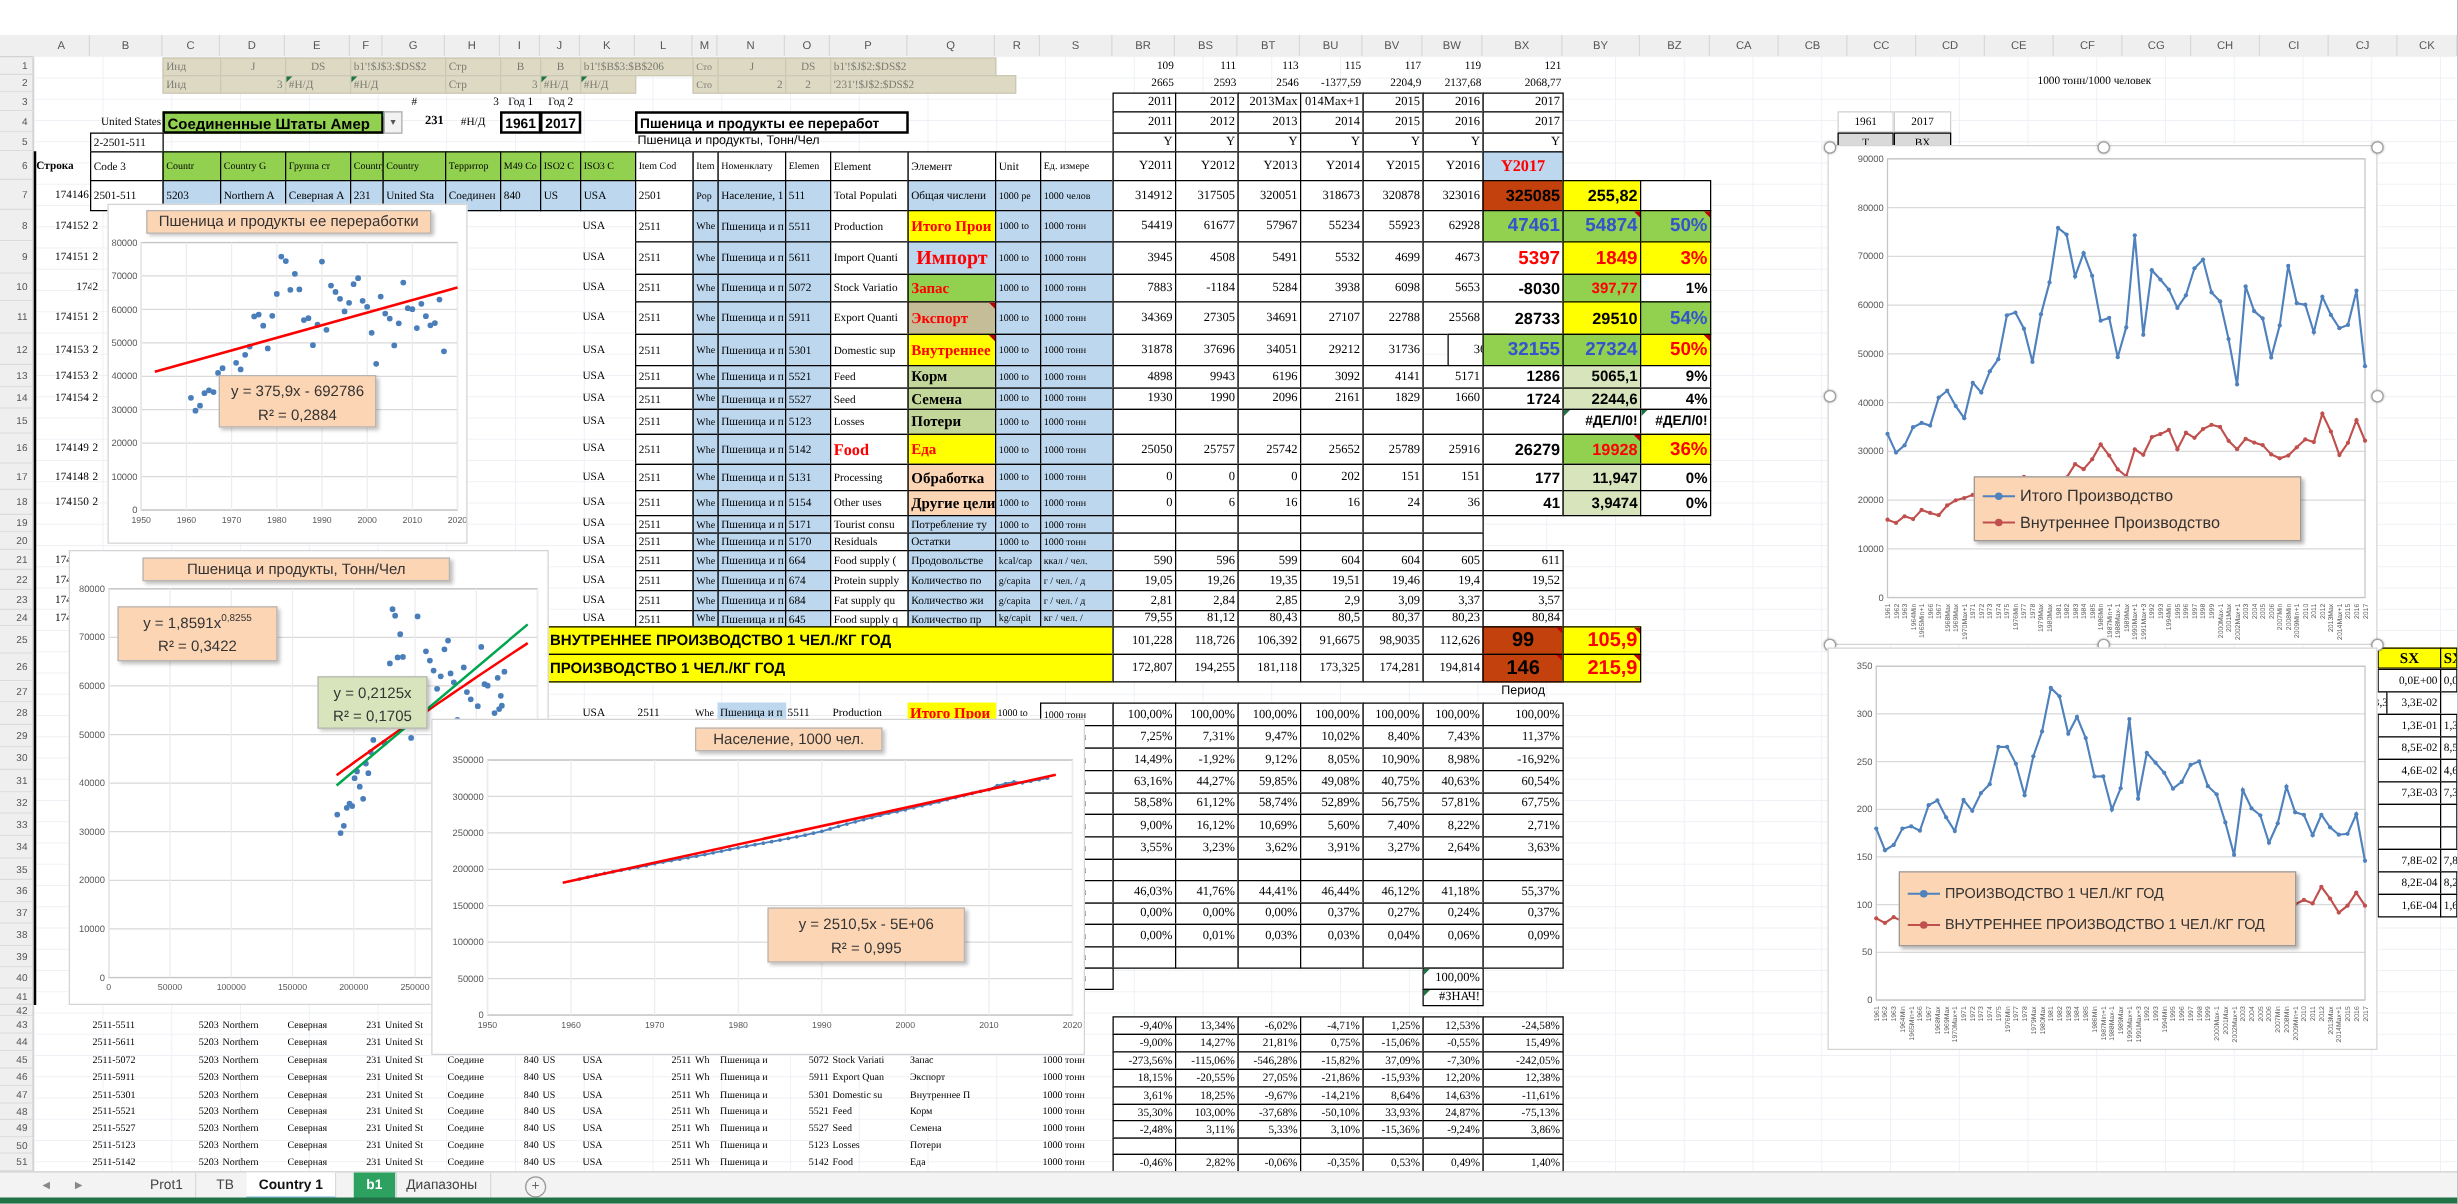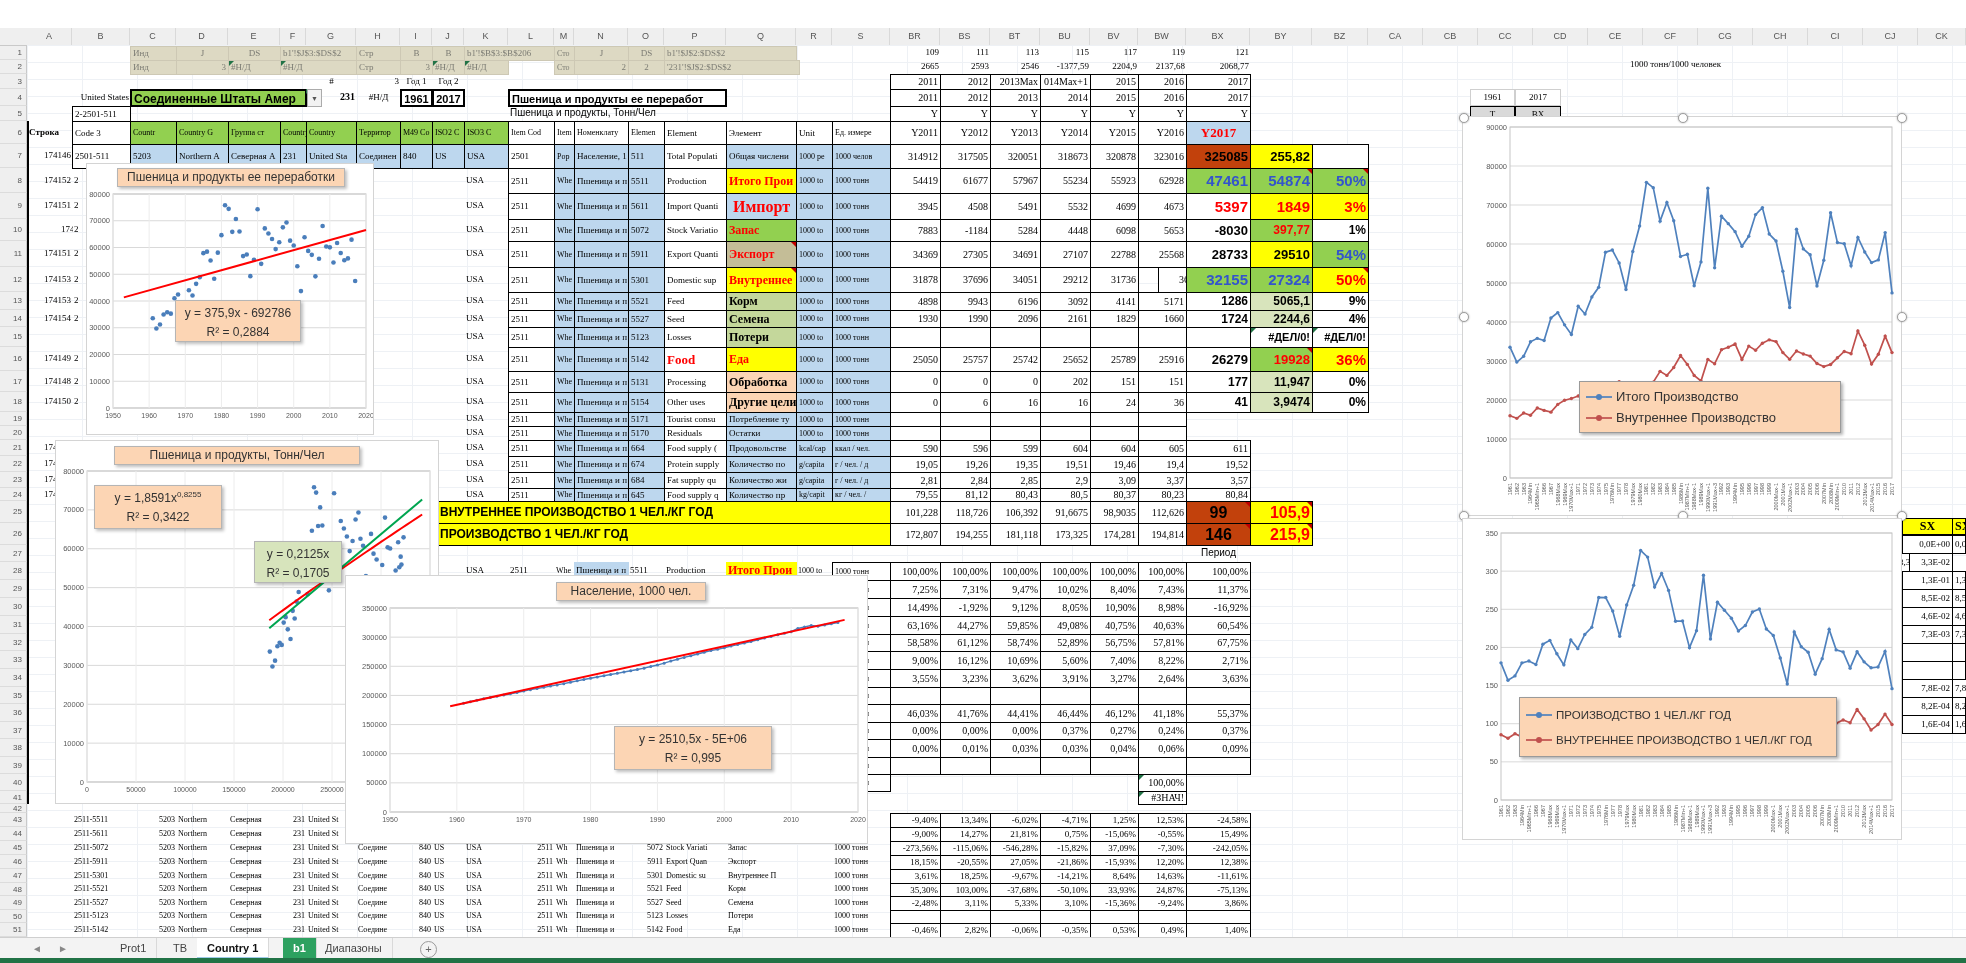--- a/index.html
+++ b/index.html
@@ -186,21 +186,21 @@
       <div class="c hb bg-bei gray f9 rt" style="left: 176px; top: 60px; width: 53px; height: 15px; line-height: 13px;">3</div>
       <div class="c hb bg-bei gray f9 trG" style="left: 228px; top: 60px; width: 53px; height: 15px; line-height: 13px;">#Н/Д</div>
       <div class="c hb bg-bei gray f9 trG" style="left: 280px; top: 60px; width: 77px; height: 15px; line-height: 13px;">#Н/Д</div>
       <div class="c hb bg-bei gray f9" style="left: 356px; top: 60px; width: 45px; height: 15px; line-height: 13px;">Стр</div>
       <div class="c hb bg-bei gray f9 rt" style="left: 400px; top: 60px; width: 33px; height: 15px; line-height: 13px;">3</div>
       <div class="c hb bg-bei gray f9 trG" style="left: 432px; top: 60px; width: 33px; height: 15px; line-height: 13px;">#Н/Д</div>
       <div class="c hb bg-bei gray f9 trG" style="left: 464px; top: 60px; width: 45px; height: 15px; line-height: 13px;">#Н/Д</div>
       <div class="c hb bg-bei gray f8" style="left: 554px; top: 60px; width: 21px; height: 15px; line-height: 13px;">Сто</div>
       <div class="c hb bg-bei gray f9 rt" style="left: 574px; top: 60px; width: 55px; height: 15px; line-height: 13px;">2</div>
       <div class="c hb bg-bei gray f9 ct" style="left: 628px; top: 60px; width: 37px; height: 15px; line-height: 13px;">2</div>
-      <div class="c hb bg-bei gray f9" style="left: 664px; top: 60px; width: 136px; height: 15px; line-height: 13px;">'231'!$J$2:$DS$2</div>
+      <div class="c hb bg-bei gray f9" style="left: 664px; top: 60px; width: 149px; height: 15px; line-height: 13px;">'231'!$J$2:$DS$2</div>
       <div class="c rt f9" style="left: 890px; top: 46px; width: 51px; height: 15px; line-height: 13px;">109</div>
       <div class="c rt f9" style="left: 940px; top: 46px; width: 51px; height: 15px; line-height: 13px;">111</div>
       <div class="c rt f9" style="left: 990px; top: 46px; width: 51px; height: 15px; line-height: 13px;">113</div>
       <div class="c rt f9" style="left: 1040px; top: 46px; width: 51px; height: 15px; line-height: 13px;">115</div>
       <div class="c rt f9" style="left: 1090px; top: 46px; width: 49px; height: 15px; line-height: 13px;">117</div>
       <div class="c rt f9" style="left: 1138px; top: 46px; width: 49px; height: 15px; line-height: 13px;">119</div>
       <div class="c rt f9" style="left: 1186px; top: 46px; width: 65px; height: 15px; line-height: 13px;">121</div>
       <div class="c rt f9" style="left: 890px; top: 60px; width: 51px; height: 15px; line-height: 13px;">2665</div>
       <div class="c rt f9" style="left: 940px; top: 60px; width: 51px; height: 15px; line-height: 13px;">2593</div>
       <div class="c rt f9" style="left: 990px; top: 60px; width: 51px; height: 15px; line-height: 13px;">2546</div>
@@ -345,21 +345,21 @@
       <div class="c b bg-blu f8" style="left: 554px; top: 219px; width: 21px; height: 23px; line-height: 21px;">Whe</div>
       <div class="c b bg-blu f9" style="left: 574px; top: 219px; width: 55px; height: 23px; line-height: 21px;">Пшеница и п</div>
       <div class="c b bg-blu f9" style="left: 628px; top: 219px; width: 37px; height: 23px; line-height: 21px;">5072</div>
       <div class="c b f9" style="left: 664px; top: 219px; width: 63px; height: 23px; line-height: 21px;">Stock Variatio</div>
       <div class="c b bg-grn red s12" style="left: 726px; top: 219px; width: 71px; height: 23px; line-height: 21px;">Запас</div>
       <div class="c b bg-blu f8" style="left: 796px; top: 219px; width: 37px; height: 23px; line-height: 21px;">1000 to</div>
       <div class="c b bg-blu f8" style="left: 832px; top: 219px; width: 59px; height: 23px; line-height: 21px;">1000 тонн</div>
       <div class="c b rt" style="left: 890px; top: 219px; width: 51px; height: 23px; line-height: 21px;">7883</div>
       <div class="c b rt" style="left: 940px; top: 219px; width: 51px; height: 23px; line-height: 21px;">-1184</div>
       <div class="c b rt" style="left: 990px; top: 219px; width: 51px; height: 23px; line-height: 21px;">5284</div>
-      <div class="c b rt" style="left: 1040px; top: 219px; width: 51px; height: 23px; line-height: 21px;">4448</div>
+      <div class="c b rt" style="left: 1040px; top: 219px; width: 51px; height: 23px; line-height: 21px;">3938</div>
       <div class="c b rt" style="left: 1090px; top: 219px; width: 49px; height: 23px; line-height: 21px;">6098</div>
       <div class="c b rt" style="left: 1138px; top: 219px; width: 49px; height: 23px; line-height: 21px;">5653</div>
       <div class="c b rt f13b" style="left: 1186px; top: 219px; width: 65px; height: 23px; line-height: 21px;">-8030</div>
       <div class="c b rt bg-grn red f12b" style="left: 1250px; top: 219px; width: 63px; height: 23px; line-height: 21px;">397,77</div>
       <div class="c b rt f12b" style="left: 1312px; top: 219px; width: 57px; height: 23px; line-height: 21px;">1%</div>
       <div class="c f9 rt" style="left: 27px; top: 241px; width: 46px; height: 27px; line-height: 25px;">174151</div>
       <div class="c f9" style="left: 72px; top: 241px; width: 59px; height: 27px; line-height: 25px;">2</div>
       <div class="c f9" style="left: 464px; top: 241px; width: 45px; height: 27px; line-height: 25px;">USA</div>
       <div class="c b f9" style="left: 508px; top: 241px; width: 47px; height: 27px; line-height: 25px;">2511</div>
       <div class="c b bg-blu f8" style="left: 554px; top: 241px; width: 21px; height: 27px; line-height: 25px;">Whe</div>

